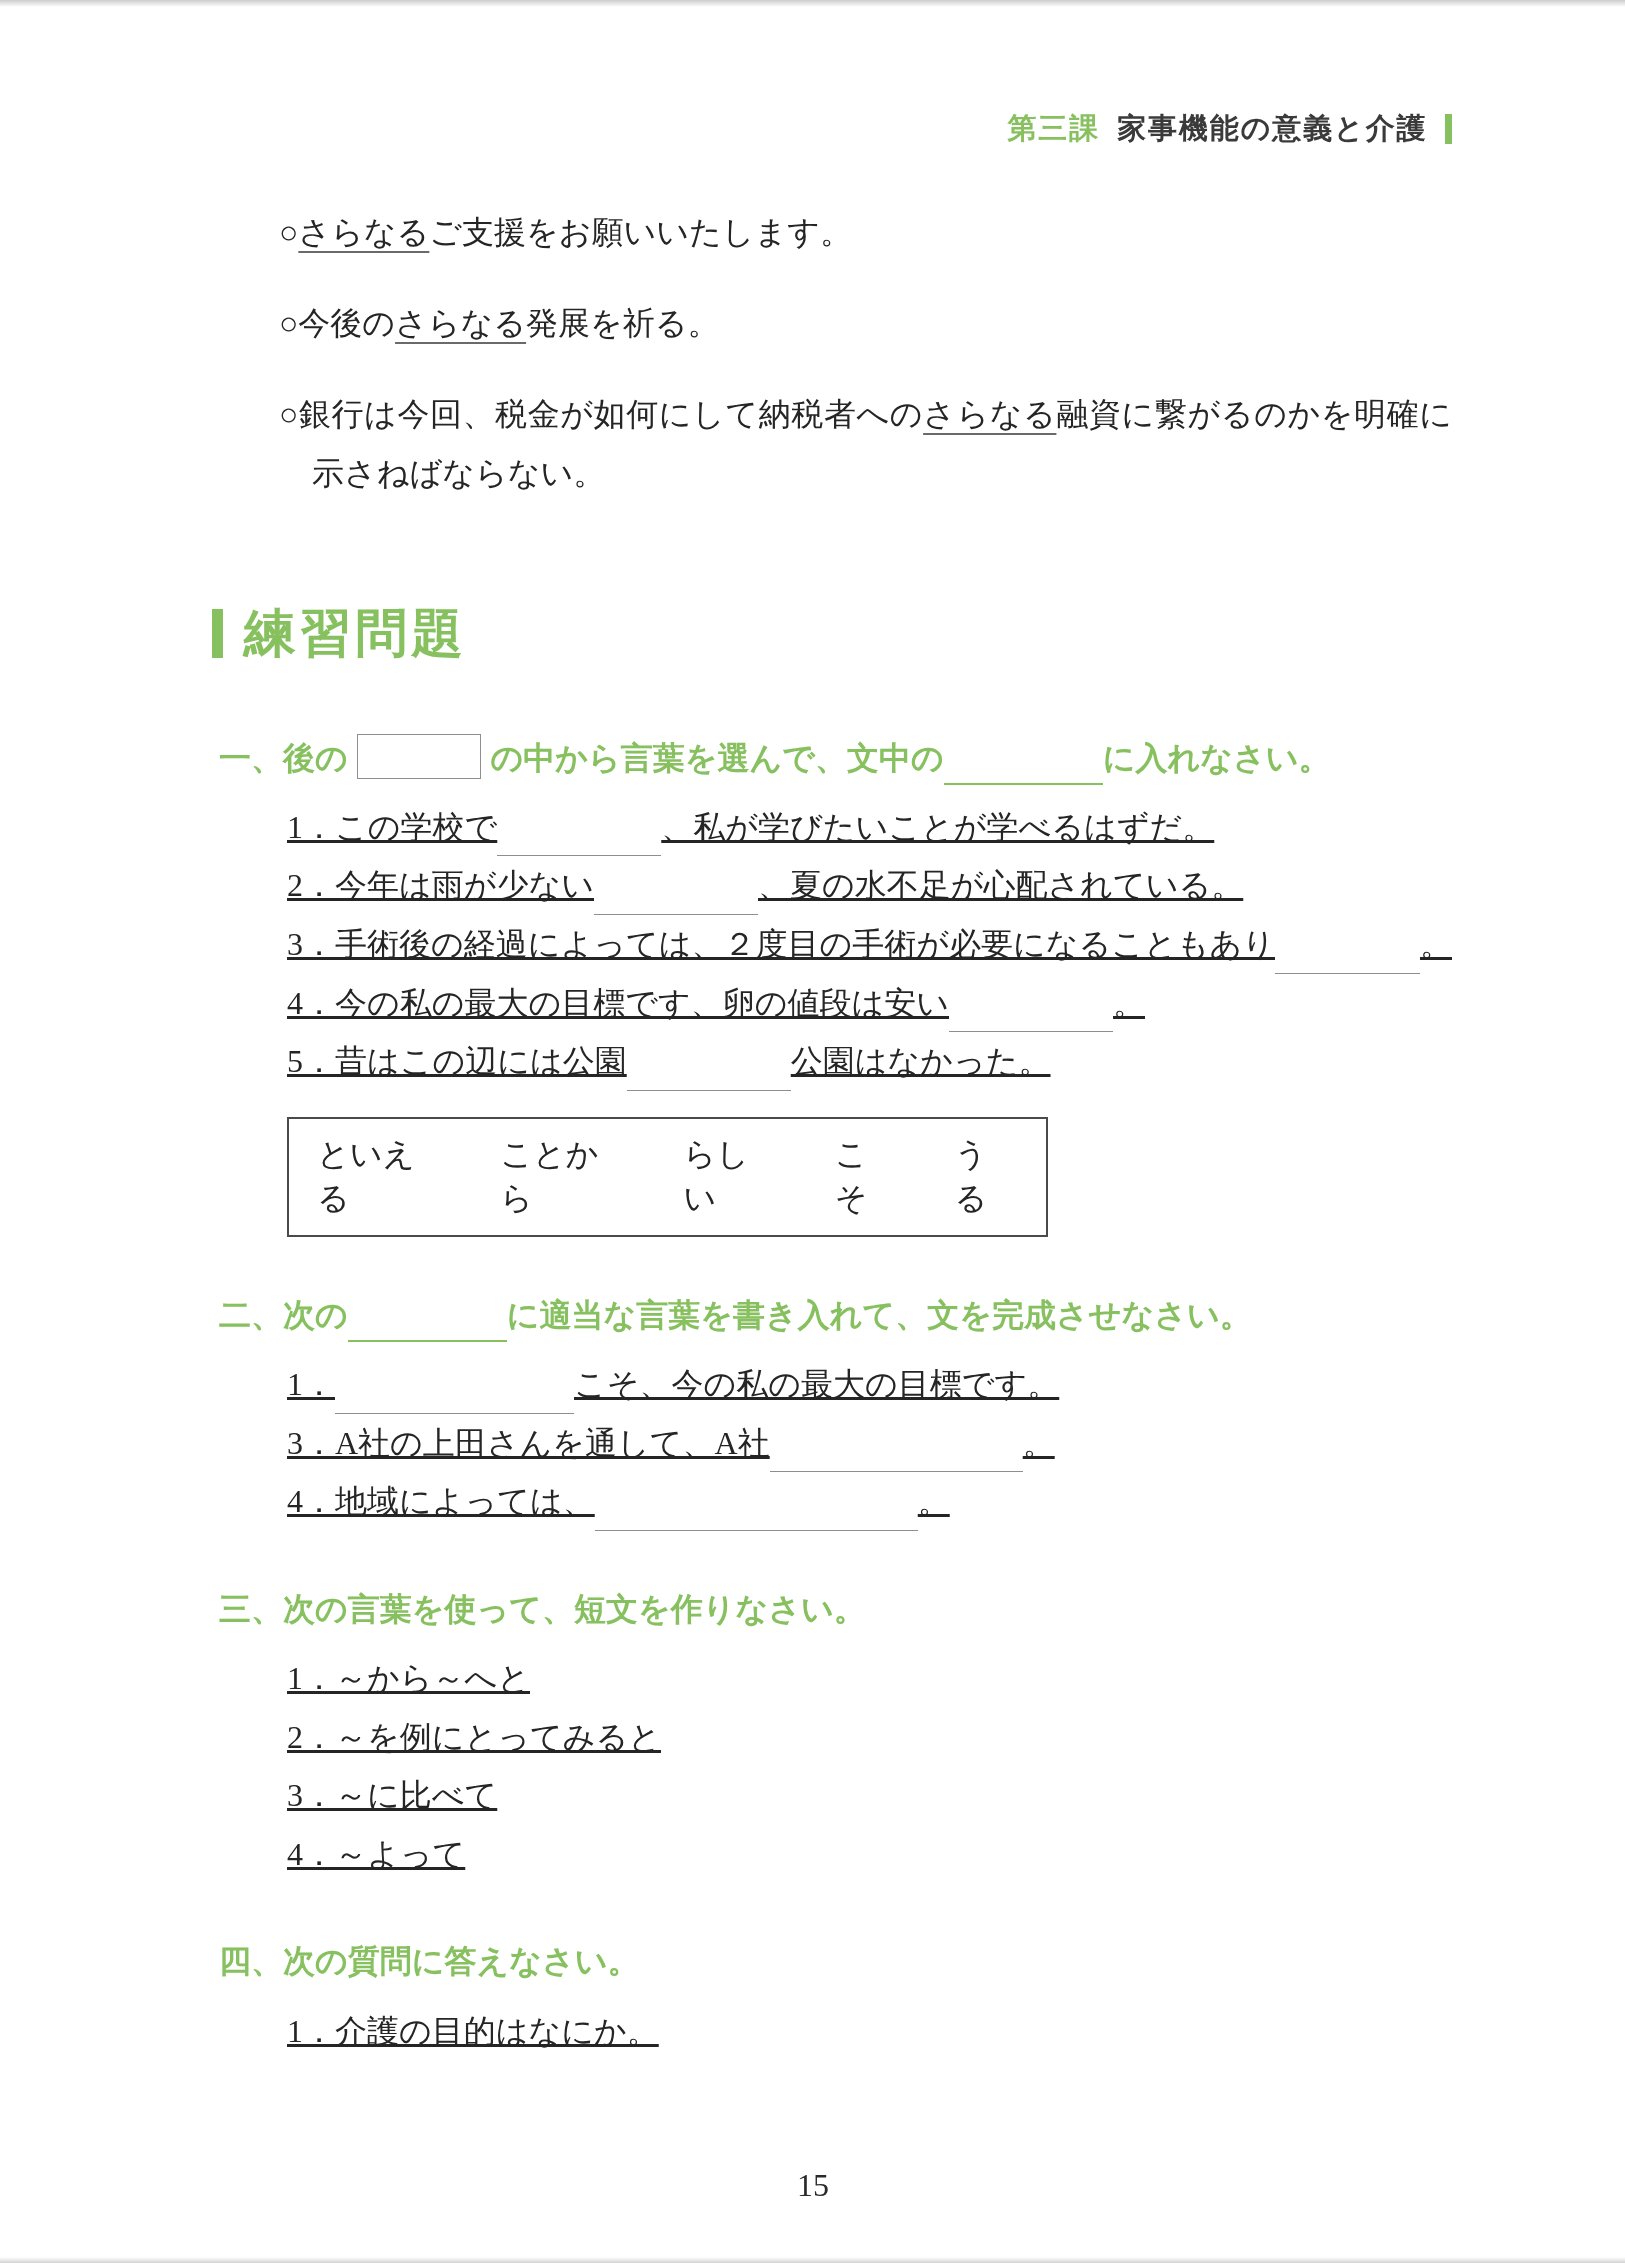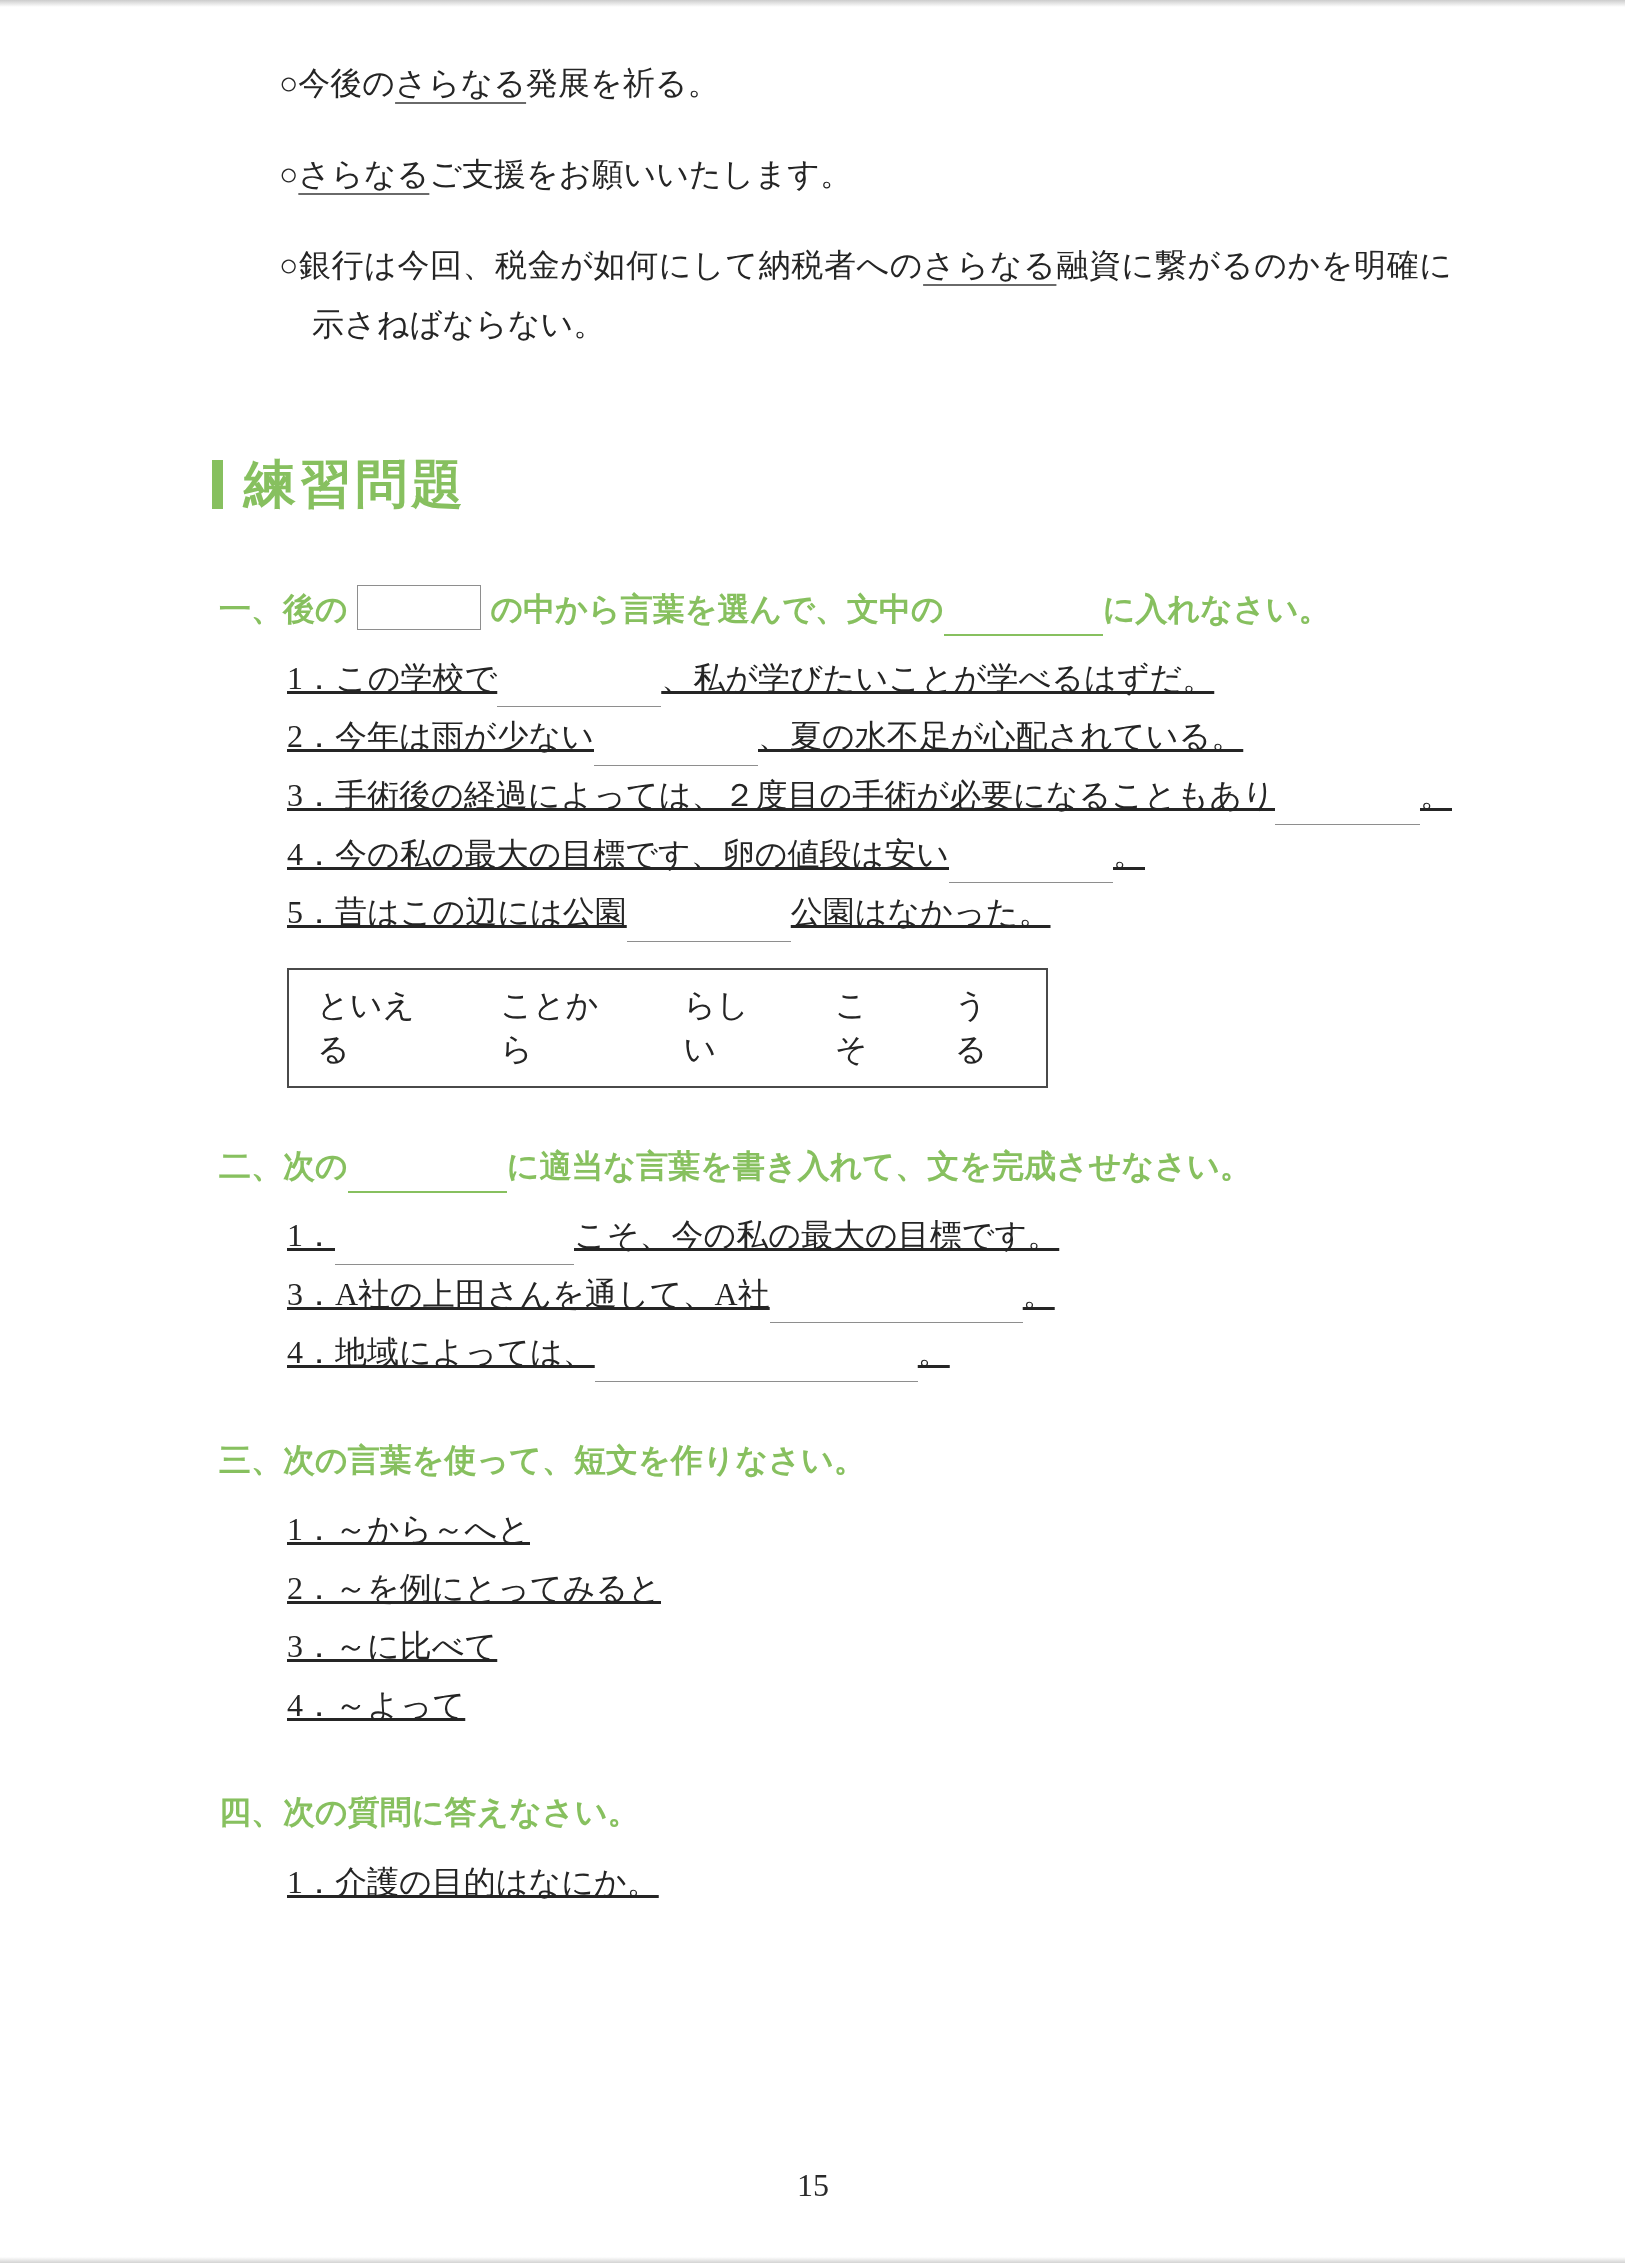--- a/index.html
+++ b/index.html
@@ -77,24 +77,29 @@
     position:absolute;left:0;right:0;bottom:60px;
     text-align:center;font-size:32px;color:#2a2a2a;
   }
 </style>
 </head>
 <body>
 
 <div class="page">
   <div class="scan-edge top"></div>
 
+  <header class="header">
+    <span class="lesson">第三課</span>
+    <span class="chapter">家事機能の意義と介護</span>
+    <span class="header-bar"></span>
+  </header>
 
   <section class="examples">
+    <p class="example"><span>○</span><span></span><span class="u">さらなる</span><span>ご支援をお願いいたします。</span></p>
     <p class="example"><span>○</span><span>今後の</span><span class="u">さらなる</span><span>発展を祈る。</span></p>
-    <p class="example"><span>○</span><span></span><span class="u">さらなる</span><span>ご支援をお願いいたします。</span></p>
     <p class="example"><span>○</span><span>銀行は今回、税金が如何にして納税者への</span><span class="u">さらなる</span><span>融資に繋がるのかを明確に示さねばならない。</span></p>
   </section>
 
   <h2 class="exercise-title">
     <span class="title-bar"></span>
     <span>練習問題</span>
   </h2>
 
   <section class="exercise first">
     <p class="instruction"><span>一、</span><span>後の</span><span class="box-blank"></span><span>の中から言葉を選んで、文中の</span><span class="blank green w170"></span><span>に入れなさい。</span></p>

